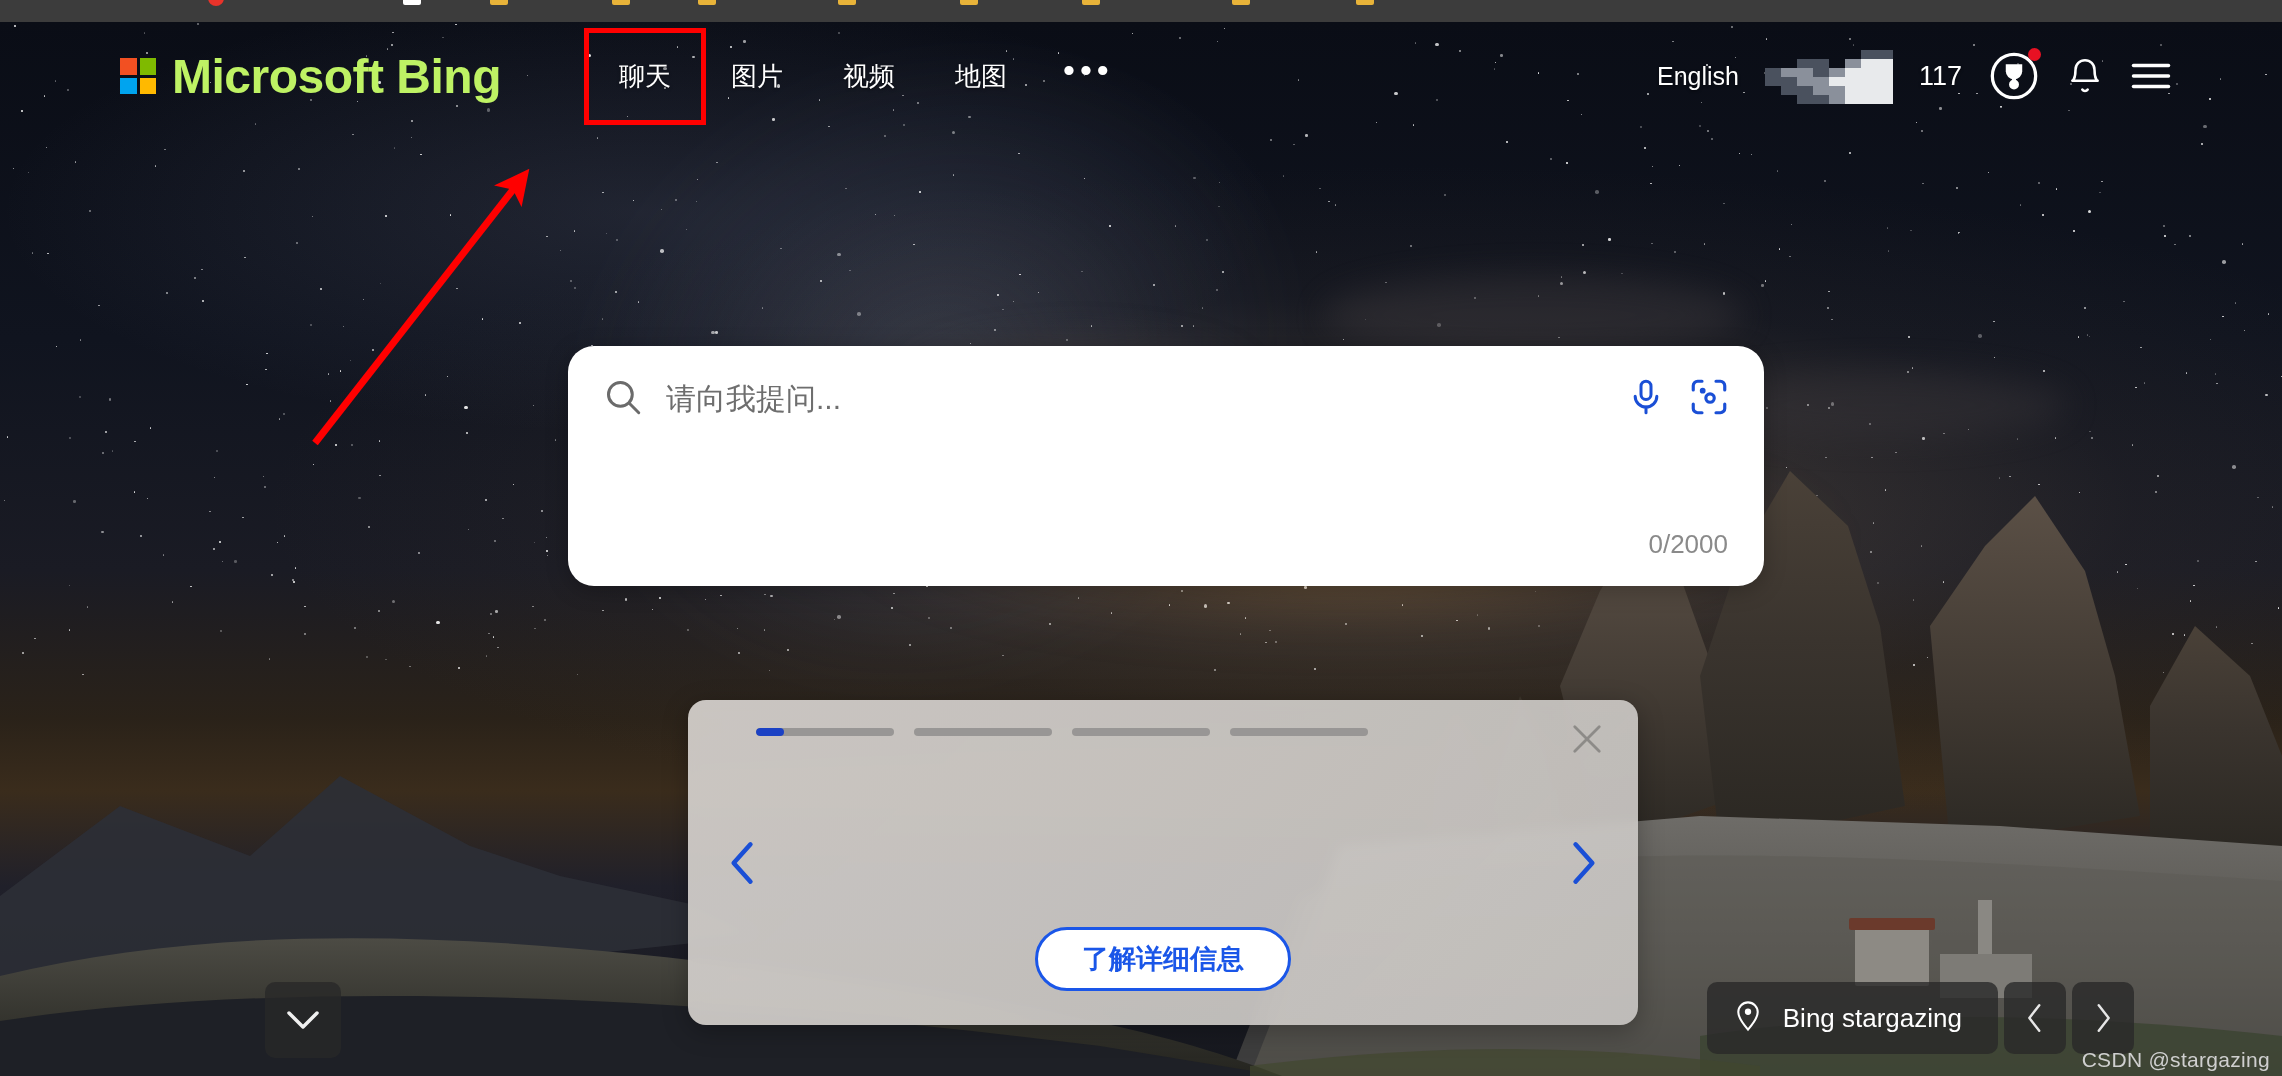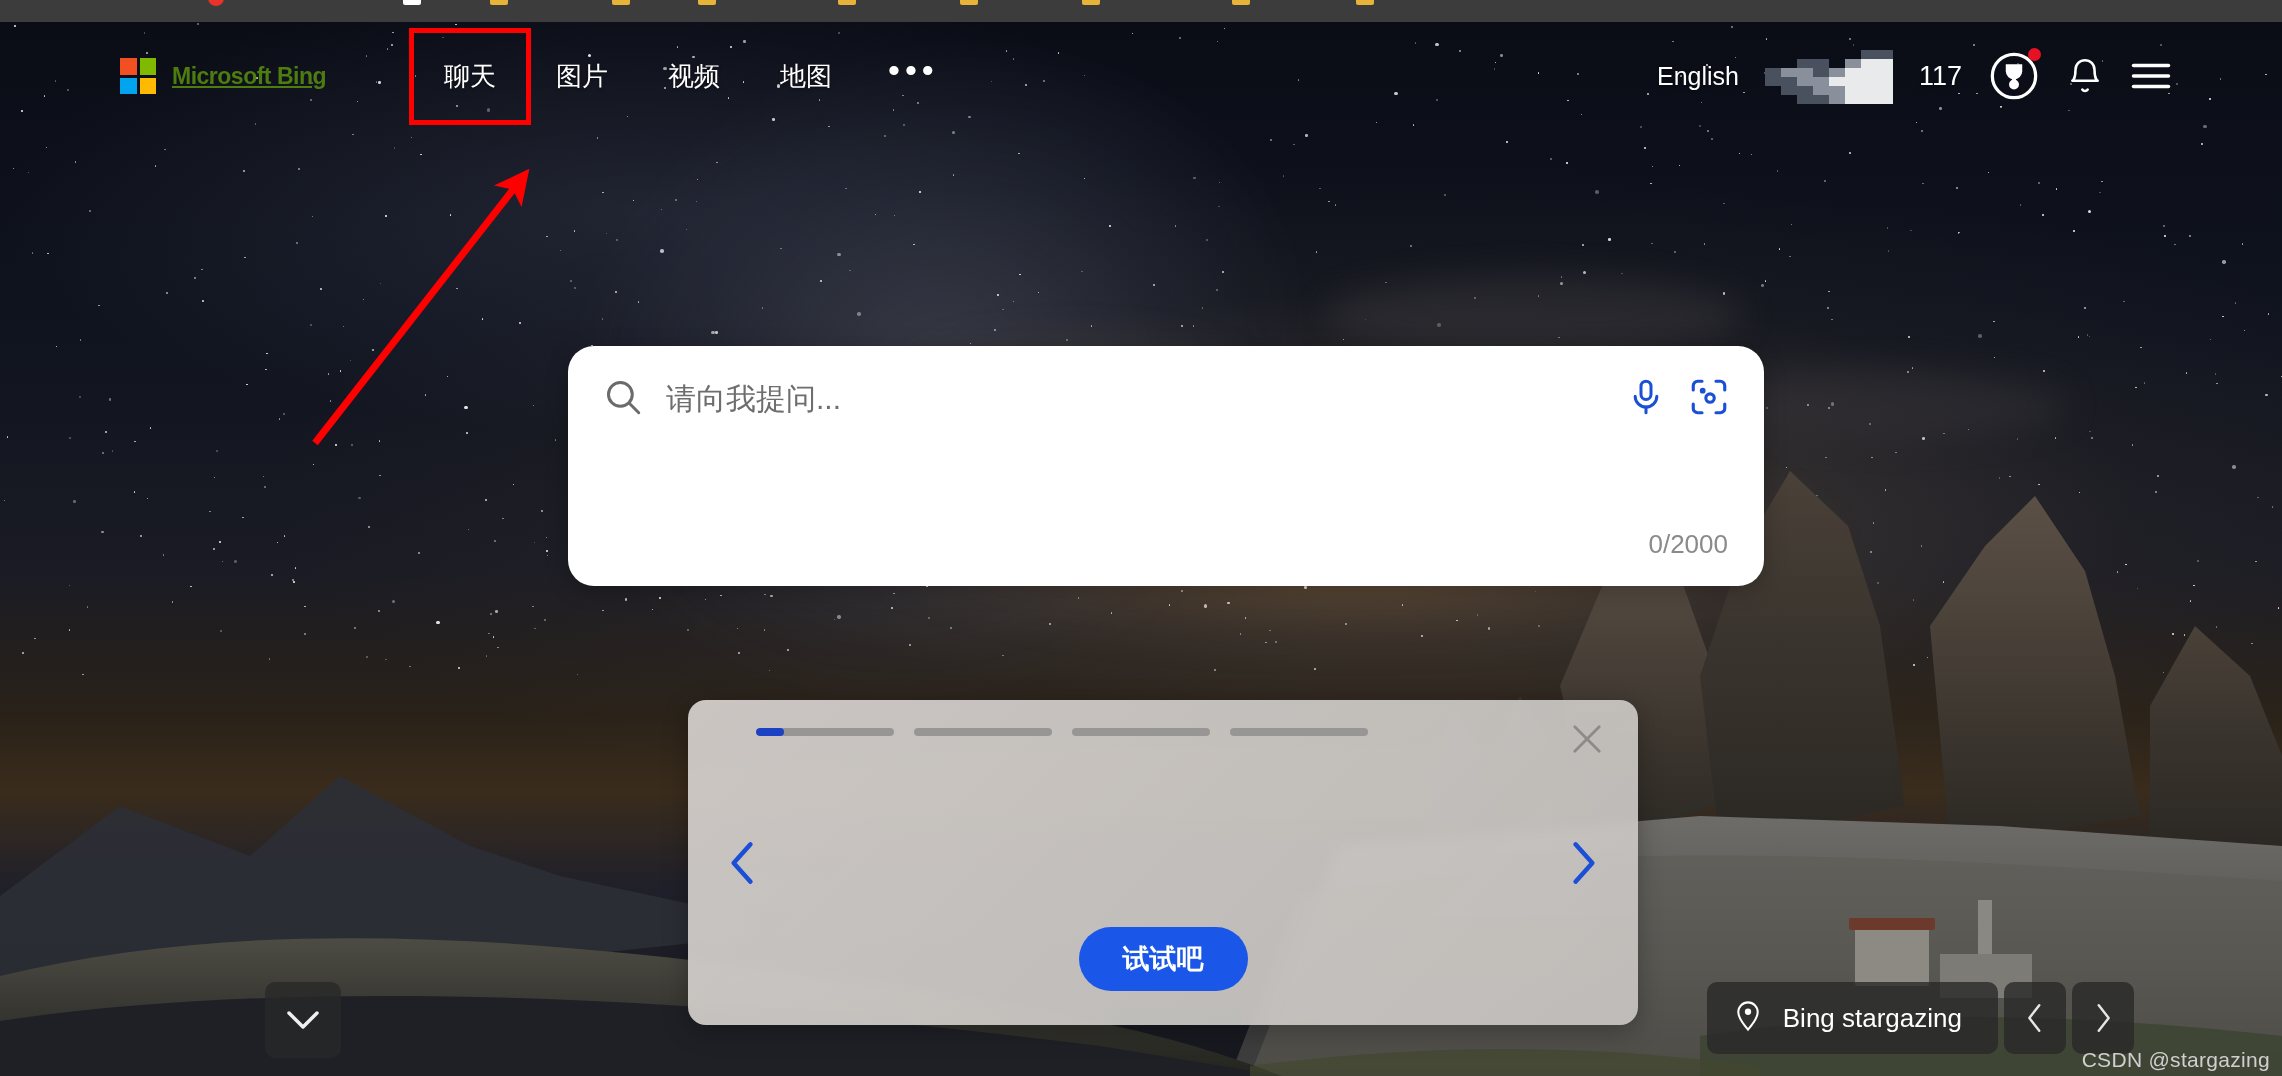--- a/index.html
+++ b/index.html
@@ -108,26 +108,25 @@
     grid-template-columns: 1fr 1fr;
     grid-template-rows: 1fr 1fr;
     gap: 3px;
   }
   .ms-squares span { display: block; }
   .ms-squares span:nth-child(1) { background: #f25022; }
   .ms-squares span:nth-child(2) { background: #7fba00; }
   .ms-squares span:nth-child(3) { background: #00a4ef; }
   .ms-squares span:nth-child(4) { background: #ffb900; }
   .brand {
-    color: #4d7c0f;
-    font-size: 23px;
+    color: #bef264;
+    font-size: 48px;
     font-weight: 600;
     letter-spacing: -0.5px;
     white-space: nowrap;
-    text-decoration: underline;
   }
 
   .nav {
     display: flex;
     align-items: center;
     margin-left: 88px;
     gap: 0px;
     height: 100%;
   }
   .nav-item {
@@ -1203,21 +1202,21 @@
     </div>
 
 
     <div class="card-arrow right">
       <svg width="46" height="56" viewBox="0 0 24 30" fill="none" stroke="#1a4fd6" stroke-width="2.4" stroke-linecap="round" stroke-linejoin="round">
         <polyline points="8,5 17,15 8,25"></polyline>
       </svg>
     </div>
 
     <div class="card-btns">
-      <button class="btn primary">试试吧</button>
+      <button class="btn secondary">了解详细信息</button>
     </div>
   </div>
 
   <div class="scroll-down">
     <svg width="42" height="28" viewBox="0 0 24 16" fill="none" stroke="#f0f0f0" stroke-width="2" stroke-linecap="round" stroke-linejoin="round">
       <polyline points="4,4 12,12 20,4"></polyline>
     </svg>
   </div>
 
   <div class="attrib">

